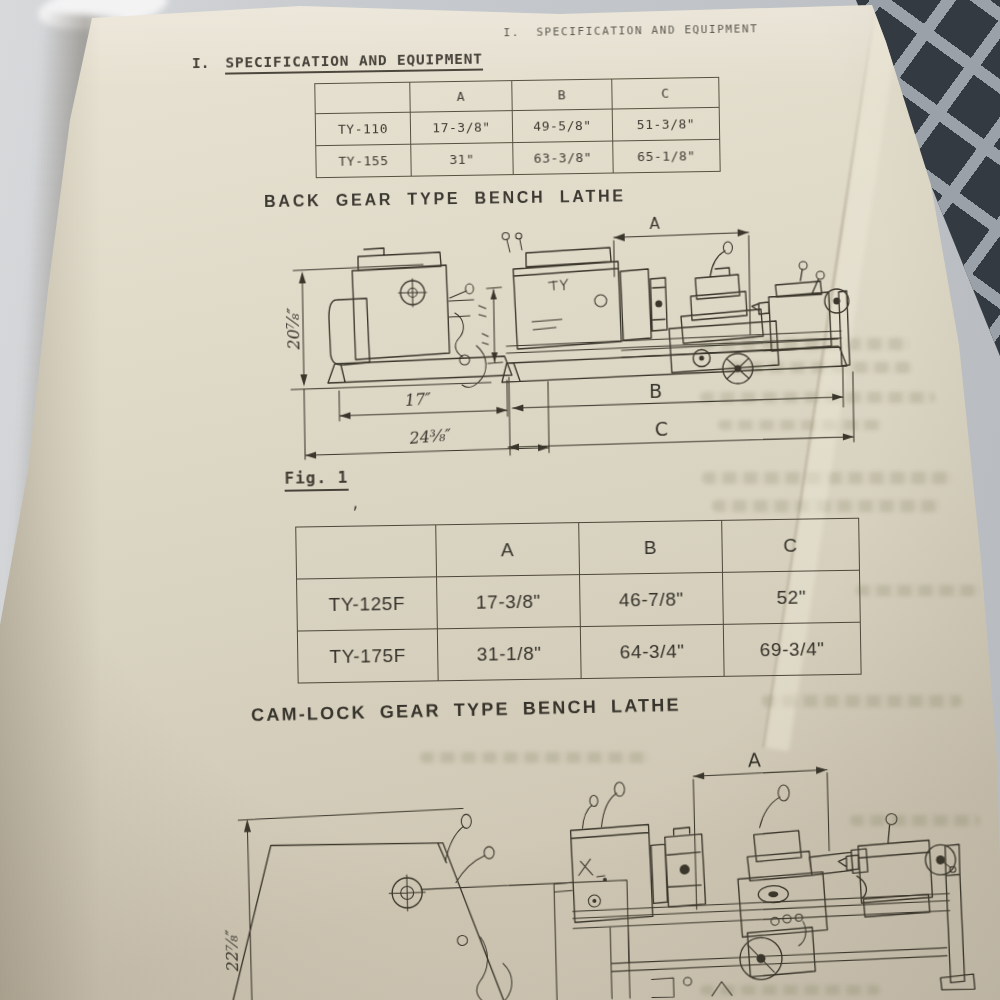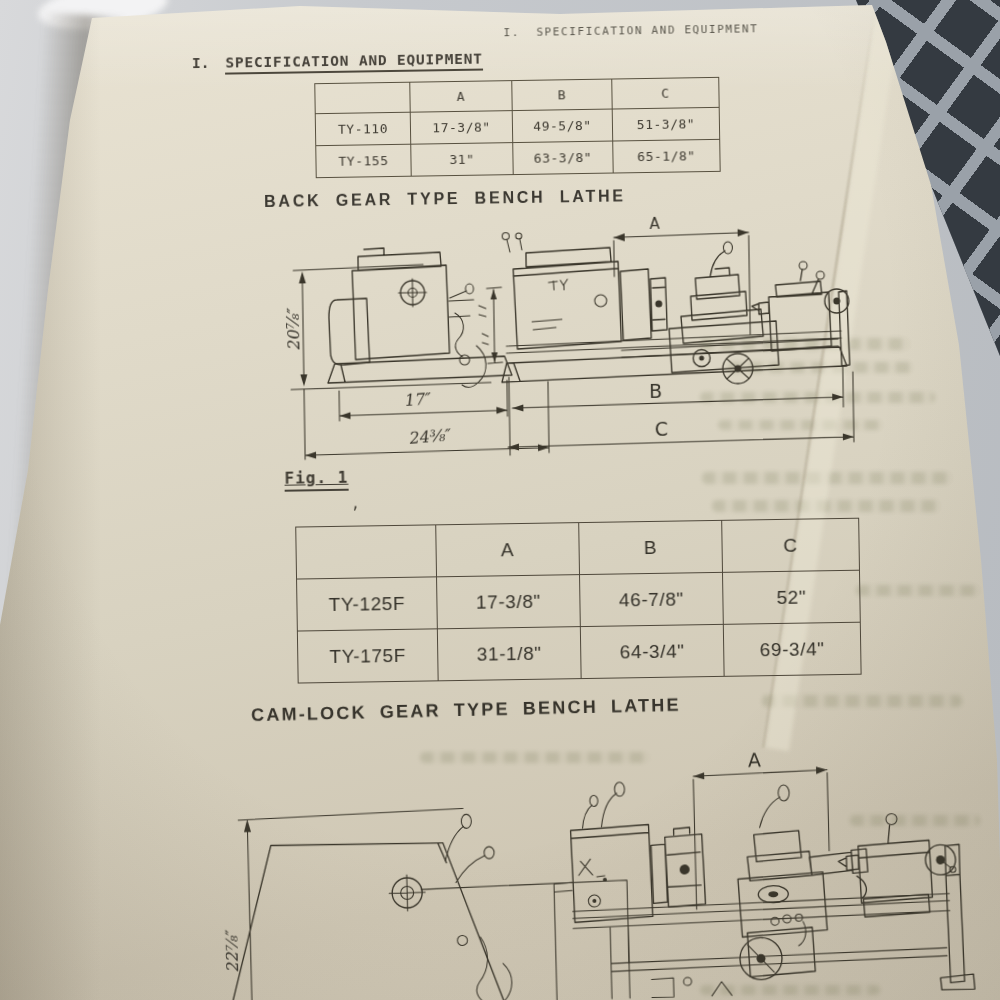--- a/index.html
+++ b/index.html
@@ -58,21 +58,21 @@
   .t2 td,.t2 th{border:1.7px solid #4e473a;text-align:center;vertical-align:middle;
       font:19px "Liberation Sans",sans-serif;color:#35322a;letter-spacing:.6px;}
   .t2 th{height:49px;font-weight:400;}
   .t2 td{height:49px;}
   .t2 .c0{width:137px}.t2 .c1{width:140px}.t2 .c2{width:140px}.t2 .c3{width:134px}
   .h-back{position:absolute;left:266px;top:189px;font:700 16px "Liberation Sans",sans-serif;
           letter-spacing:2.8px;word-spacing:7px;color:#3b3831;}
   .h-cam{position:absolute;left:245px;top:699px;font:700 18px "Liberation Sans",sans-serif;
          letter-spacing:2.2px;word-spacing:6px;color:#36332b;transform:rotate(-0.5deg);}
   .figcap{position:absolute;left:282px;top:465px;font:700 16px "DejaVu Sans Mono",monospace;
-          letter-spacing:1px;border-bottom:2px solid #47433a;padding-bottom:2px;color:#403c33;text-decoration:underline;}
+          letter-spacing:1px;border-bottom:2px solid #47433a;padding-bottom:2px;color:#403c33;}
   .stray{position:absolute;left:348px;top:492px;font:15px "DejaVu Sans Mono",monospace;color:#4a463c;}
   svg{position:absolute;overflow:visible;}
   .svg1{left:280px;top:215px;}
   .svg2{left:195px;top:745px;transform:rotate(-0.6deg);}
   .ln{fill:none;stroke:#3a362b;stroke-width:1.35;stroke-linecap:round;stroke-linejoin:round;}
   .thin{stroke-width:1.05;}
   .ink{fill:#3a362b;stroke:none;}
   .dimtext{font:15px "DejaVu Sans",sans-serif;fill:#37342b;}
   .big{font-size:19px;}
   .hand{font:italic 16px "DejaVu Serif",serif;fill:#35322a;}

